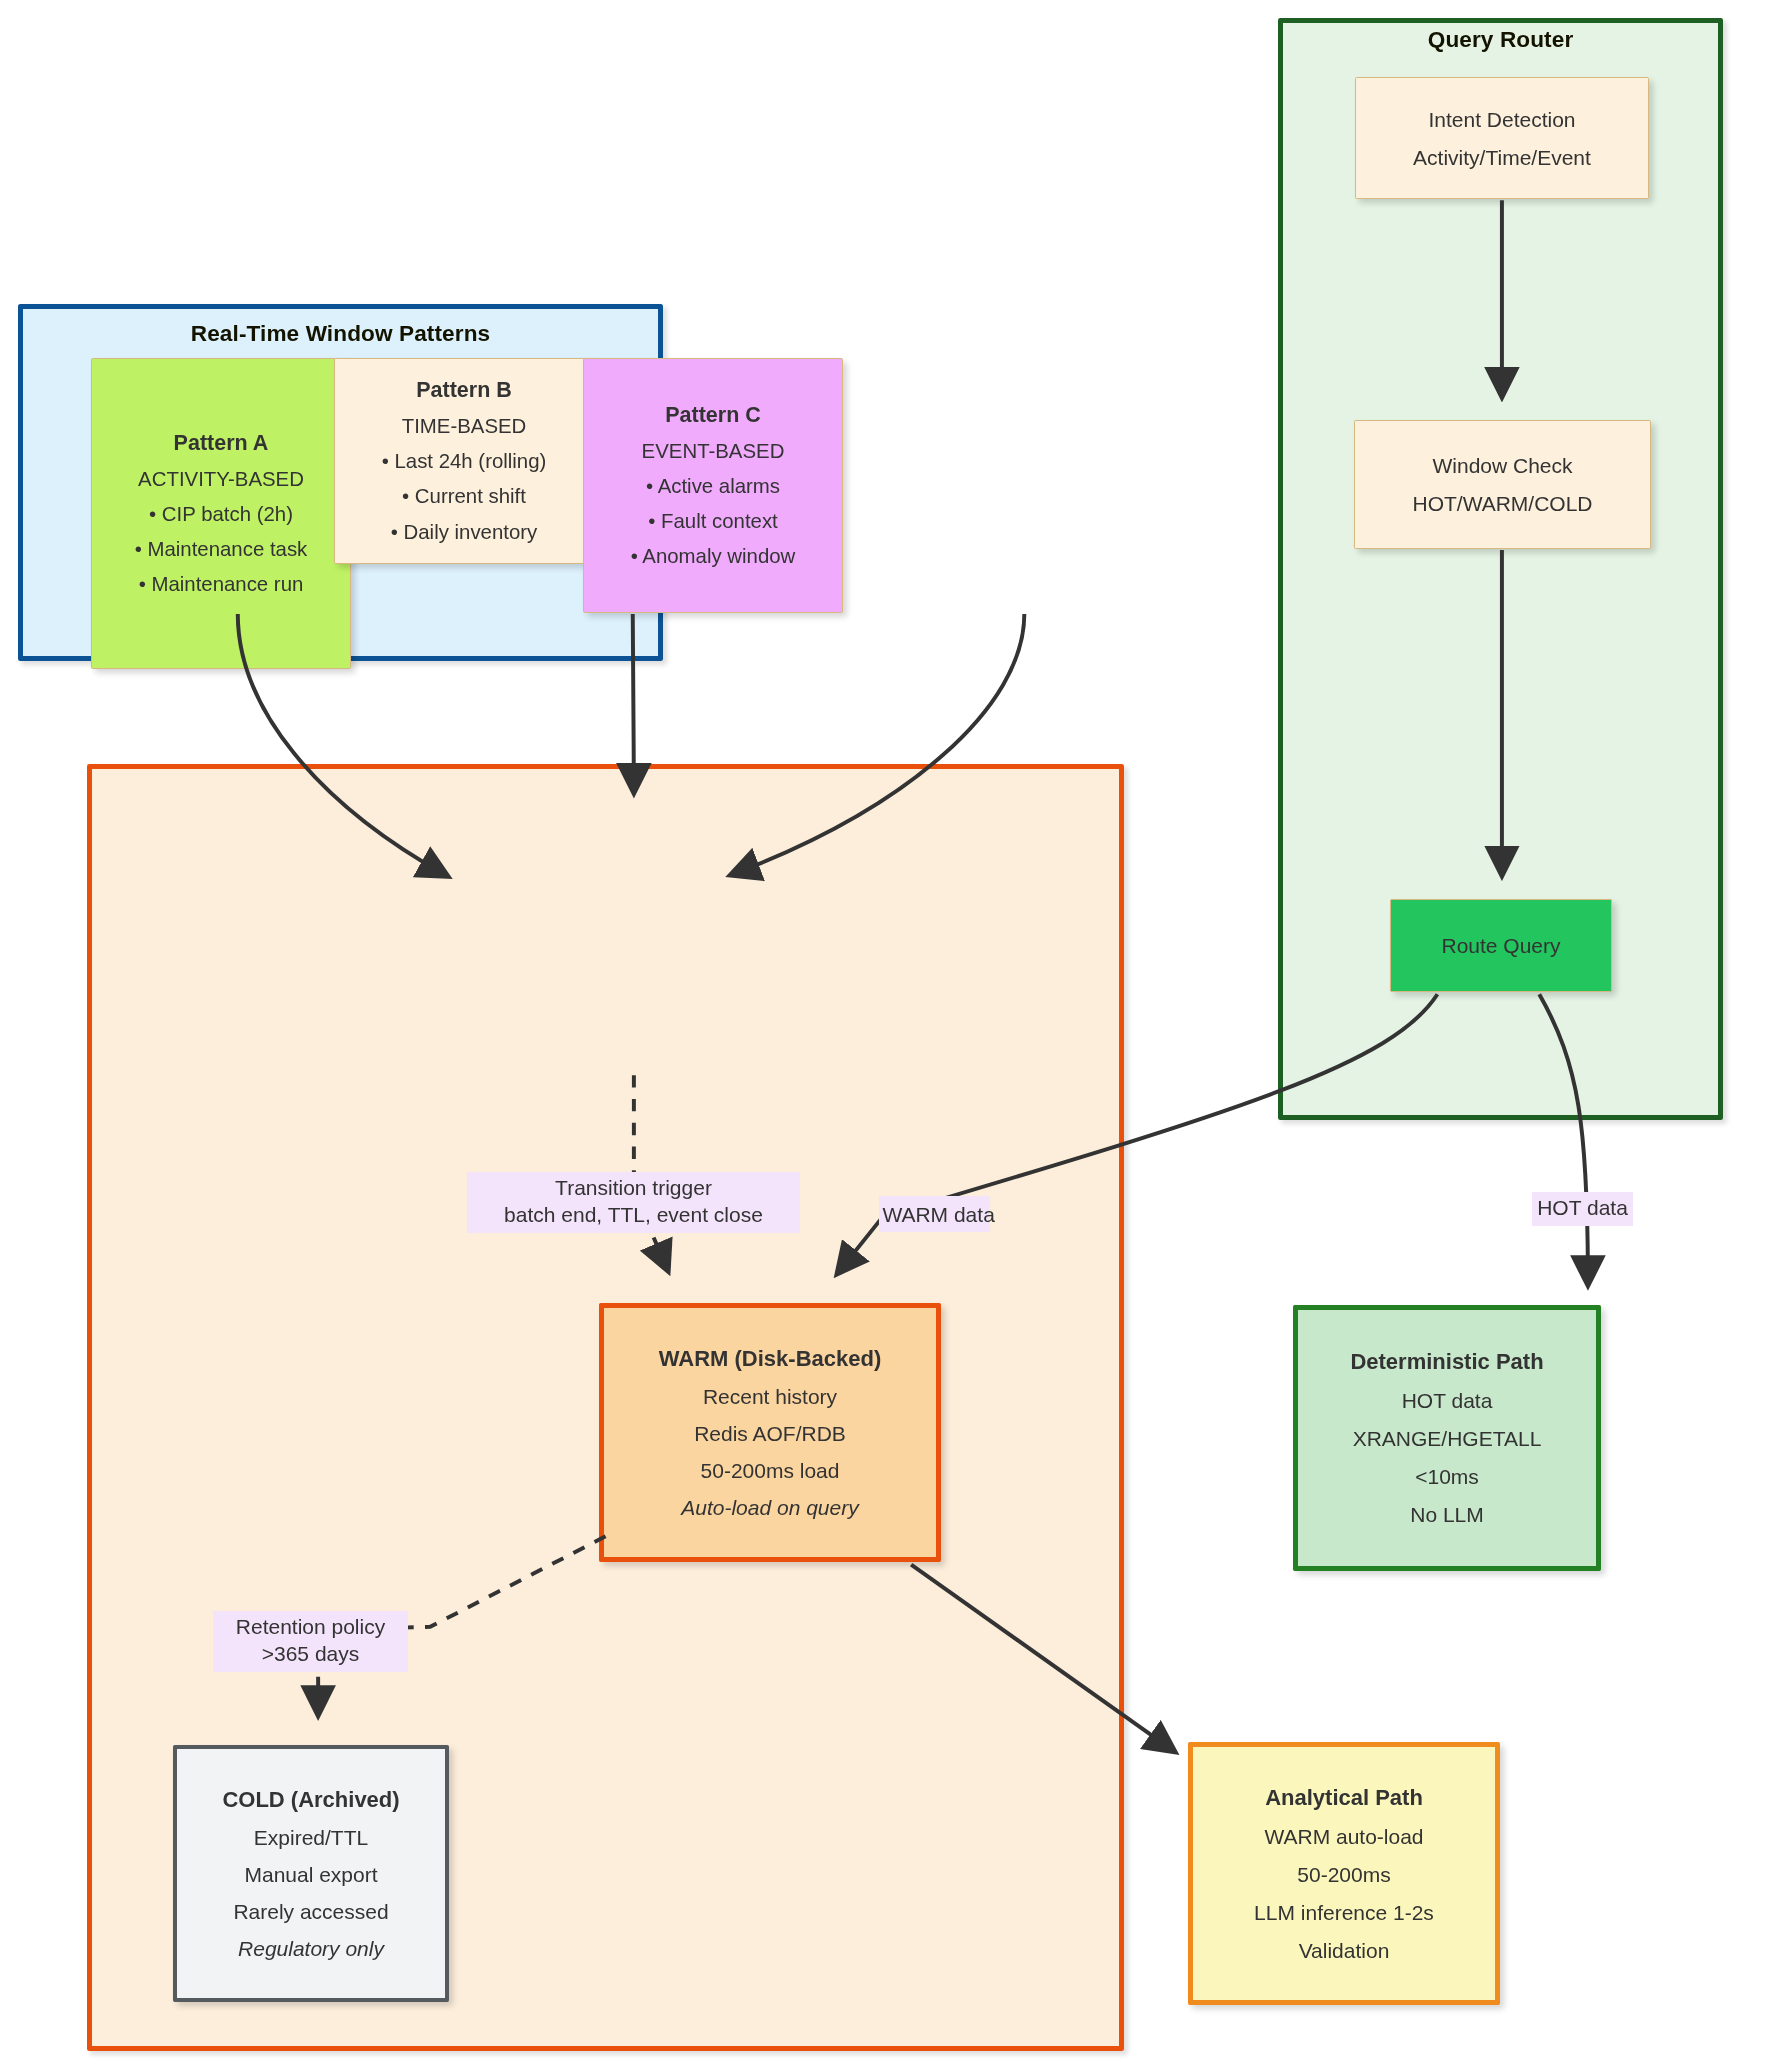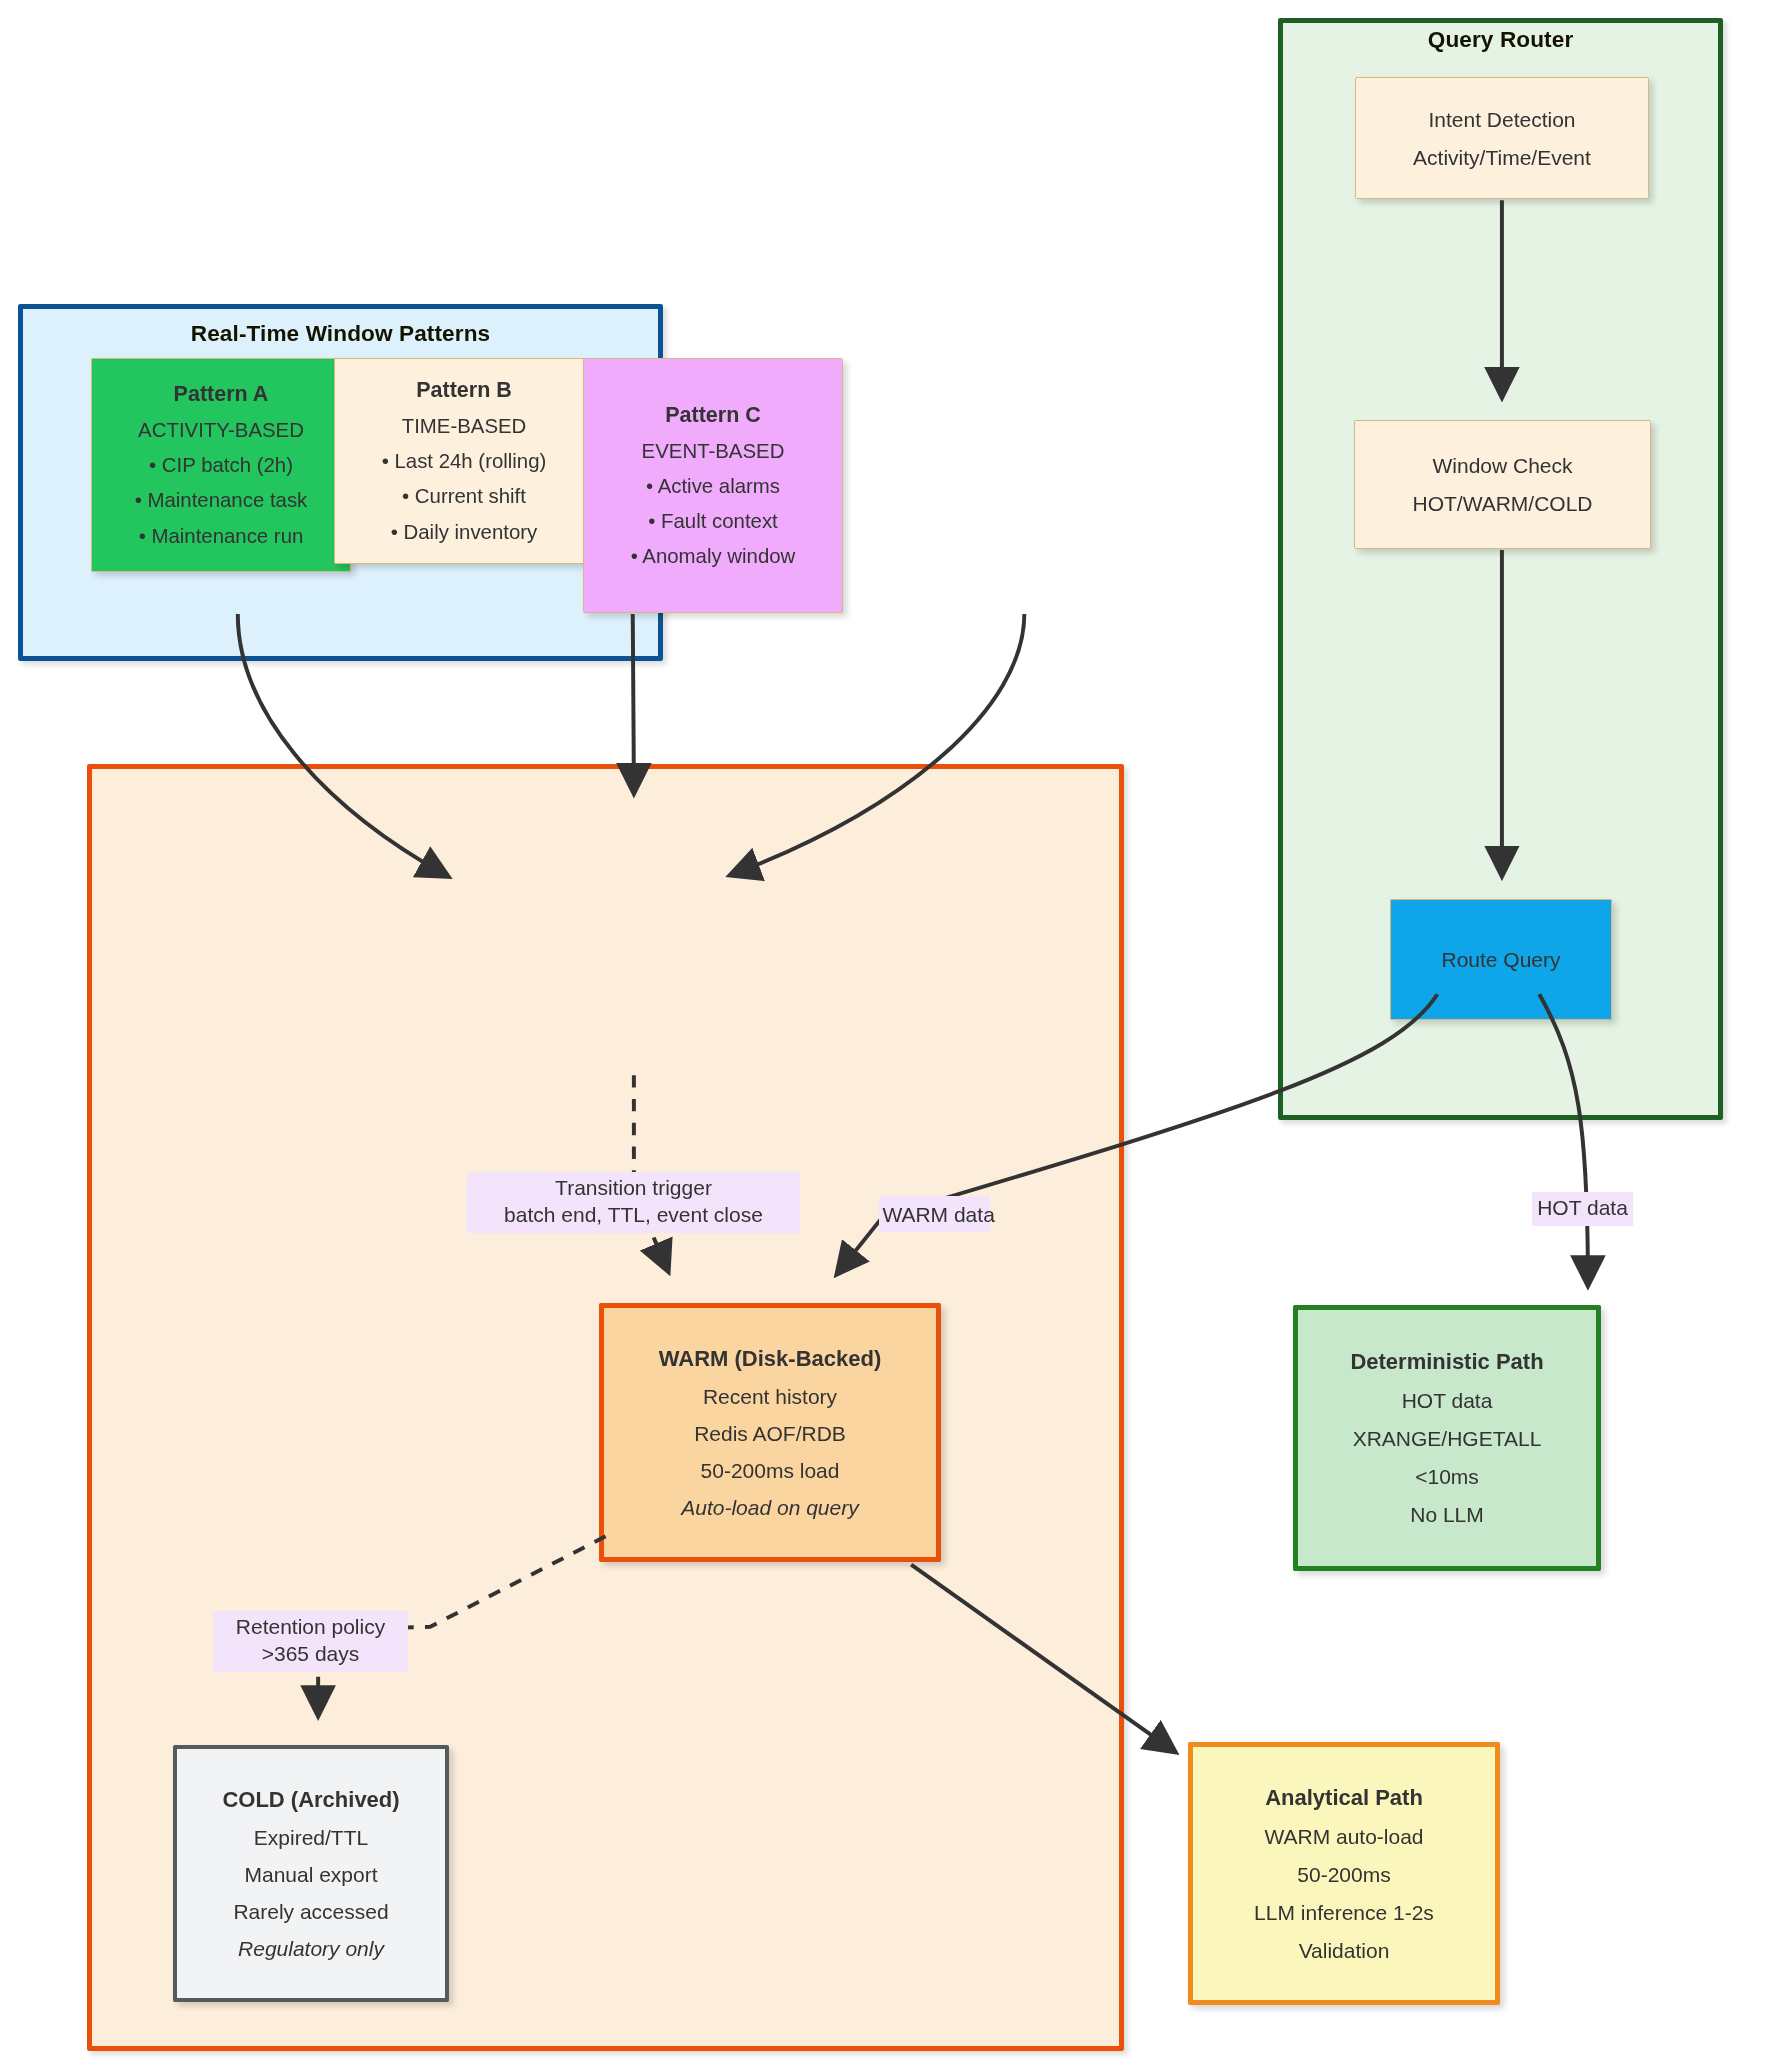--- a/index.html
+++ b/index.html
@@ -23,21 +23,21 @@
 </style>
 </head>
 <body>
 
 <div id="root">
 
   <div class="sg" style="left:18px;top:304px;width:645px;height:357px;background:#ddf1fd;border:5.7px solid #0b5394;">
   </div>
   <div class="sg-title" style="left:18px;top:321px;width:645px;font-size:22.6px;">Real-Time Window Patterns</div>
 
-  <div class="node" style="left:91px;top:358px;width:260px;height:214px;background:#22c55e;border:1.7px solid #d6b880;font-size:20.4px;line-height:1.0;">
+  <div class="node" style="left:91px;top:358px;width:260px;height:311px;background:#bef264;border:1.7px solid #d6b880;font-size:20.4px;line-height:1.0;">
     <div class="ttl" style="font-size:21.5px;margin-bottom:14.7px;">Pattern A</div>
     <div class="ln" style="margin-bottom:14.7px;">ACTIVITY-BASED</div>
     <div class="ln" style="margin-bottom:14.7px;">• CIP batch (2h)</div>
     <div class="ln" style="margin-bottom:14.7px;">• Maintenance task</div>
     <div class="ln">• Maintenance run</div>
   </div>
 
   <div class="node" style="left:334px;top:358px;width:260px;height:206px;background:#fdf0dc;border:1.7px solid #d6b880;font-size:20.4px;line-height:1.0;">
     <div class="ttl" style="font-size:21.5px;margin-bottom:14.7px;">Pattern B</div>
     <div class="ln" style="margin-bottom:14.7px;">TIME-BASED</div>
@@ -81,21 +81,21 @@
   <div class="node" style="left:1355px;top:77px;width:294px;height:122px;background:#fdf0dc;border:1.7px solid #d6b880;font-size:21px;line-height:1.0;">
     <div class="ln" style="margin-bottom:17px;">Intent Detection</div>
     <div class="ln">Activity/Time/Event</div>
   </div>
 
   <div class="node" style="left:1354px;top:420px;width:297px;height:129px;background:#fdf0dc;border:1.7px solid #d6b880;font-size:21px;line-height:1.0;">
     <div class="ln" style="margin-bottom:17px;">Window Check</div>
     <div class="ln">HOT/WARM/COLD</div>
   </div>
 
-  <div class="node" style="left:1390px;top:899px;width:222px;height:121px;background:#0ea5e9;border:1.7px solid #d6b880;font-size:21px;line-height:1.0;">
+  <div class="node" style="left:1390px;top:899px;width:222px;height:93px;background:#22c55e;border:1.7px solid #d6b880;font-size:21px;line-height:1.0;">
     <div class="ln">Route Query</div>
   </div>
 
   <div class="node" style="left:1293px;top:1305px;width:308px;height:266px;background:#c8e8cb;border:5.1px solid #238023;font-size:21px;line-height:1.0;">
     <div class="ttl" style="font-size:22px;margin-bottom:17px;">Deterministic Path</div>
     <div class="ln" style="margin-bottom:17px;">HOT data</div>
     <div class="ln" style="margin-bottom:17px;">XRANGE/HGETALL</div>
     <div class="ln" style="margin-bottom:17px;">&lt;10ms</div>
     <div class="ln">No LLM</div>
   </div>

